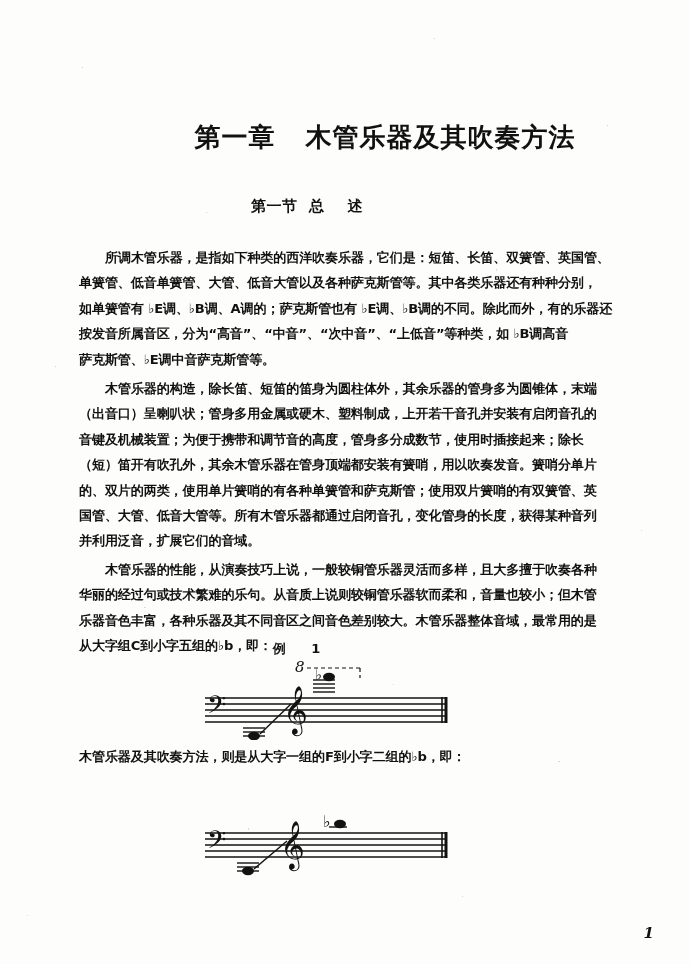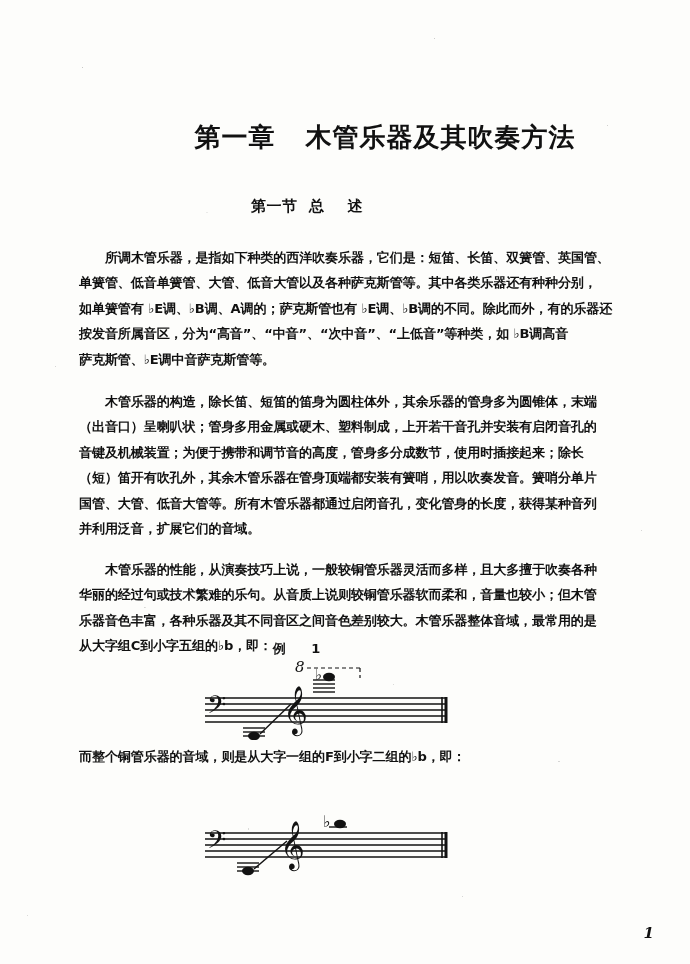--- a/index.html
+++ b/index.html
@@ -121,25 +121,26 @@
   <div class="section-title">第一节  总    述</div>
 
   <div class="body-block" style="top:245px;">
     <div class="ln indent">所调木管乐器，是指如下种类的西洋吹奏乐器，它们是：短笛、长笛、双簧管、英国管、</div>
     <div class="ln">单簧管、低音单簧管、大管、低音大管以及各种萨克斯管等。其中各类乐器还有种种分别，</div>
     <div class="ln">如单簧管有 ♭E调、♭B调、A调的；萨克斯管也有 ♭E调、♭B调的不同。除此而外，有的乐器还</div>
     <div class="ln">按发音所属音区，分为“高音”、“中音”、“次中音”、“上低音”等种类，如 ♭B调高音</div>
     <div class="ln">萨克斯管、♭E调中音萨克斯管等。</div>
   </div>
 
-  <div class="body-block" style="top:389px;">
+  <div class="body-block" style="top:376px;">
     <div class="ln indent">木管乐器的构造，除长笛、短笛的笛身为圆柱体外，其余乐器的管身多为圆锥体，末端</div>
     <div class="ln">（出音口）呈喇叭状；管身多用金属或硬木、塑料制成，上开若干音孔并安装有启闭音孔的</div>
     <div class="ln">音键及机械装置；为便于携带和调节音的高度，管身多分成数节，使用时插接起来；除长</div>
     <div class="ln">（短）笛开有吹孔外，其余木管乐器在管身顶端都安装有簧哨，用以吹奏发音。簧哨分单片</div>
+    <div class="ln">的、双片的两类，使用单片簧哨的有各种单簧管和萨克斯管；使用双片簧哨的有双簧管、英</div>
     <div class="ln">国管、大管、低音大管等。所有木管乐器都通过启闭音孔，变化管身的长度，获得某种音列</div>
     <div class="ln">并利用泛音，扩展它们的音域。</div>
   </div>
 
   <div class="body-block" style="top:557px;">
     <div class="ln indent">木管乐器的性能，从演奏技巧上说，一般较铜管乐器灵活而多样，且大多擅于吹奏各种</div>
     <div class="ln">华丽的经过句或技术繁难的乐句。从音质上说则较铜管乐器软而柔和，音量也较小；但木管</div>
     <div class="ln">乐器音色丰富，各种乐器及其不同音区之间音色差别较大。木管乐器整体音域，最常用的是</div>
     <div class="ln">从大字组C到小字五组的♭b，即：</div>
   </div>
@@ -190,21 +191,21 @@
 
       <text x="100" y="12" font-size="15" font-style="italic" font-family="DejaVu Serif, serif" fill="#121212">8</text>
       <g stroke="#121212" stroke-width="1.2" stroke-dasharray="4 3">
         <line x1="112" y1="8" x2="165" y2="8"></line>
         <line x1="165" y1="8" x2="165" y2="18"></line>
       </g>
     </svg>
   </div>
 
   <div class="body-block" style="top:744px;">
-    <div class="ln">而整个铜管乐器的音域，则是从大字一组的F到小字二组的♭b，即：</div>
+    <div class="ln">木管乐器及其吹奏方法，则是从大字一组的F到小字二组的♭b，即：</div>
   </div>
 
 
   <div class="staff-wrap" style="top:805px;">
     <svg width="300" height="75" viewBox="0 0 300 75">
       <g stroke="#121212" stroke-width="1.3">
         <line x1="10" y1="28" x2="250" y2="28"></line>
         <line x1="10" y1="34" x2="250" y2="34"></line>
         <line x1="10" y1="40" x2="250" y2="40"></line>
         <line x1="10" y1="46" x2="250" y2="46"></line>

